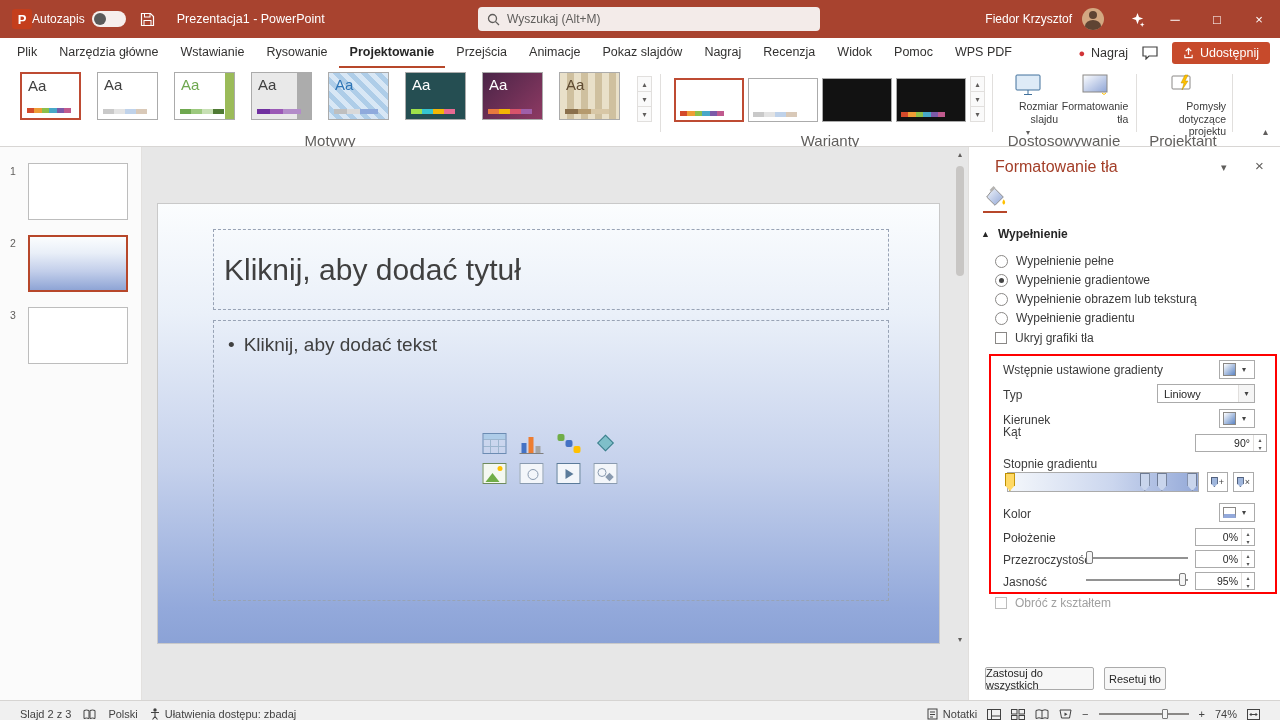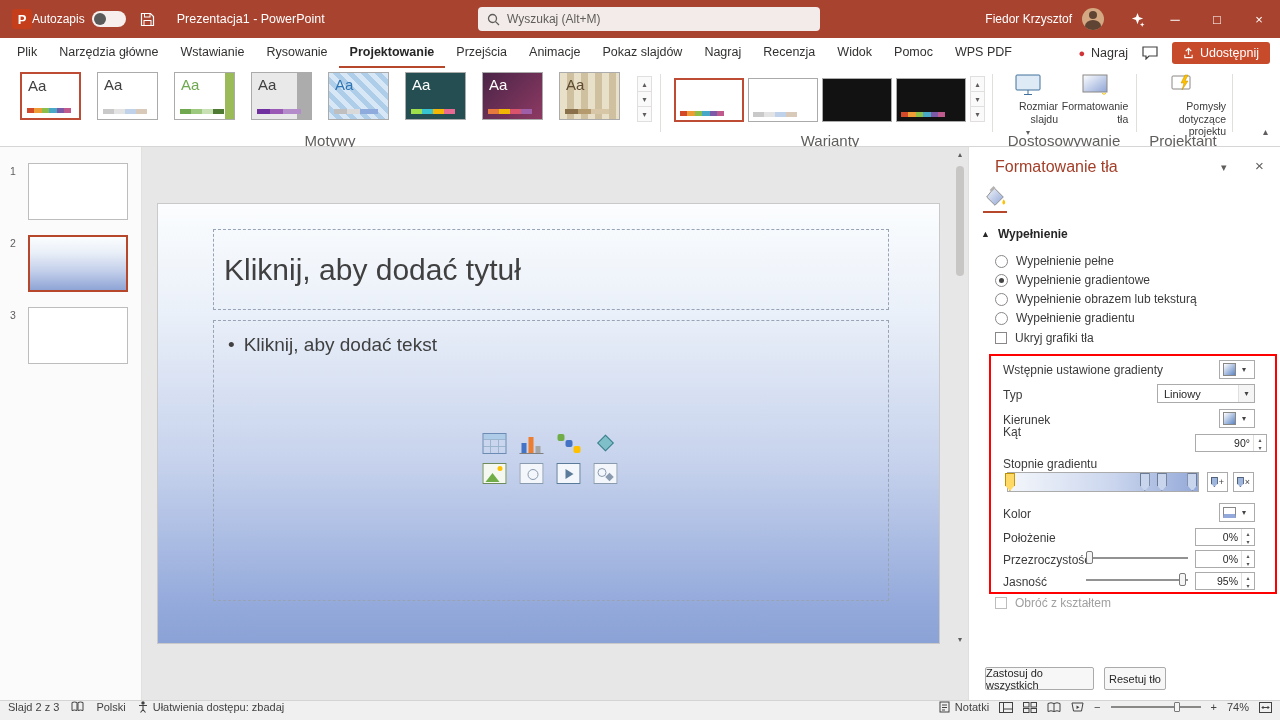--- a/index.html
+++ b/index.html
@@ -137,21 +137,21 @@
 .slider{position:absolute;height:13px}
 .slider .track{position:absolute;left:0;right:0;top:6px;height:2px;background:#929292}
 .slider .handle{position:absolute;top:0;width:7px;height:13px;background:#F5F5F5;border:1px solid #7A7A7A;border-radius:2px}
 .disabled-lab{color:#A0A0A0}
 .pane-btn{position:absolute;top:520px;height:23px;border:1px solid #ABABAB;background:#F7F7F7;font-size:11px;color:#262626;display:flex;align-items:center;justify-content:center;border-radius:2px}
 
 
 .annotation{position:absolute;left:989px;top:354px;width:288px;height:240px;border:2px solid #FF0000;pointer-events:none;z-index:50}
 
 
-.statusbar{position:absolute;left:0;top:700px;width:1280px;height:20px;background:#F0F0F0;border-top:1px solid #D6D4D2;display:flex;align-items:flex-start;font-size:11px;color:#424242;padding:0 8px;gap:12px}
+.statusbar{position:absolute;left:0;top:700px;width:1280px;height:20px;background:#F0F0F0;border-top:1px solid #D6D4D2;display:flex;align-items:flex-end;font-size:11px;color:#424242;padding:0 20px;gap:12px}
 .sb-right{margin-left:auto;display:flex;align-items:center;gap:10px}
 .sb-item{display:flex;align-items:center;gap:5px;white-space:nowrap}
 .zoom-track{position:relative;width:90px;height:12px}
 .zoom-track .line{position:absolute;left:0;right:0;top:5px;height:1.5px;background:#8A8886}
 .zoom-track .zh{position:absolute;left:calc(74% - 3px);top:1px;width:6px;height:10px;background:#F5F5F5;border:1px solid #7A7A7A;border-radius:1px}
 svg{display:block}
 </style>
 </head>
 <body>
 

